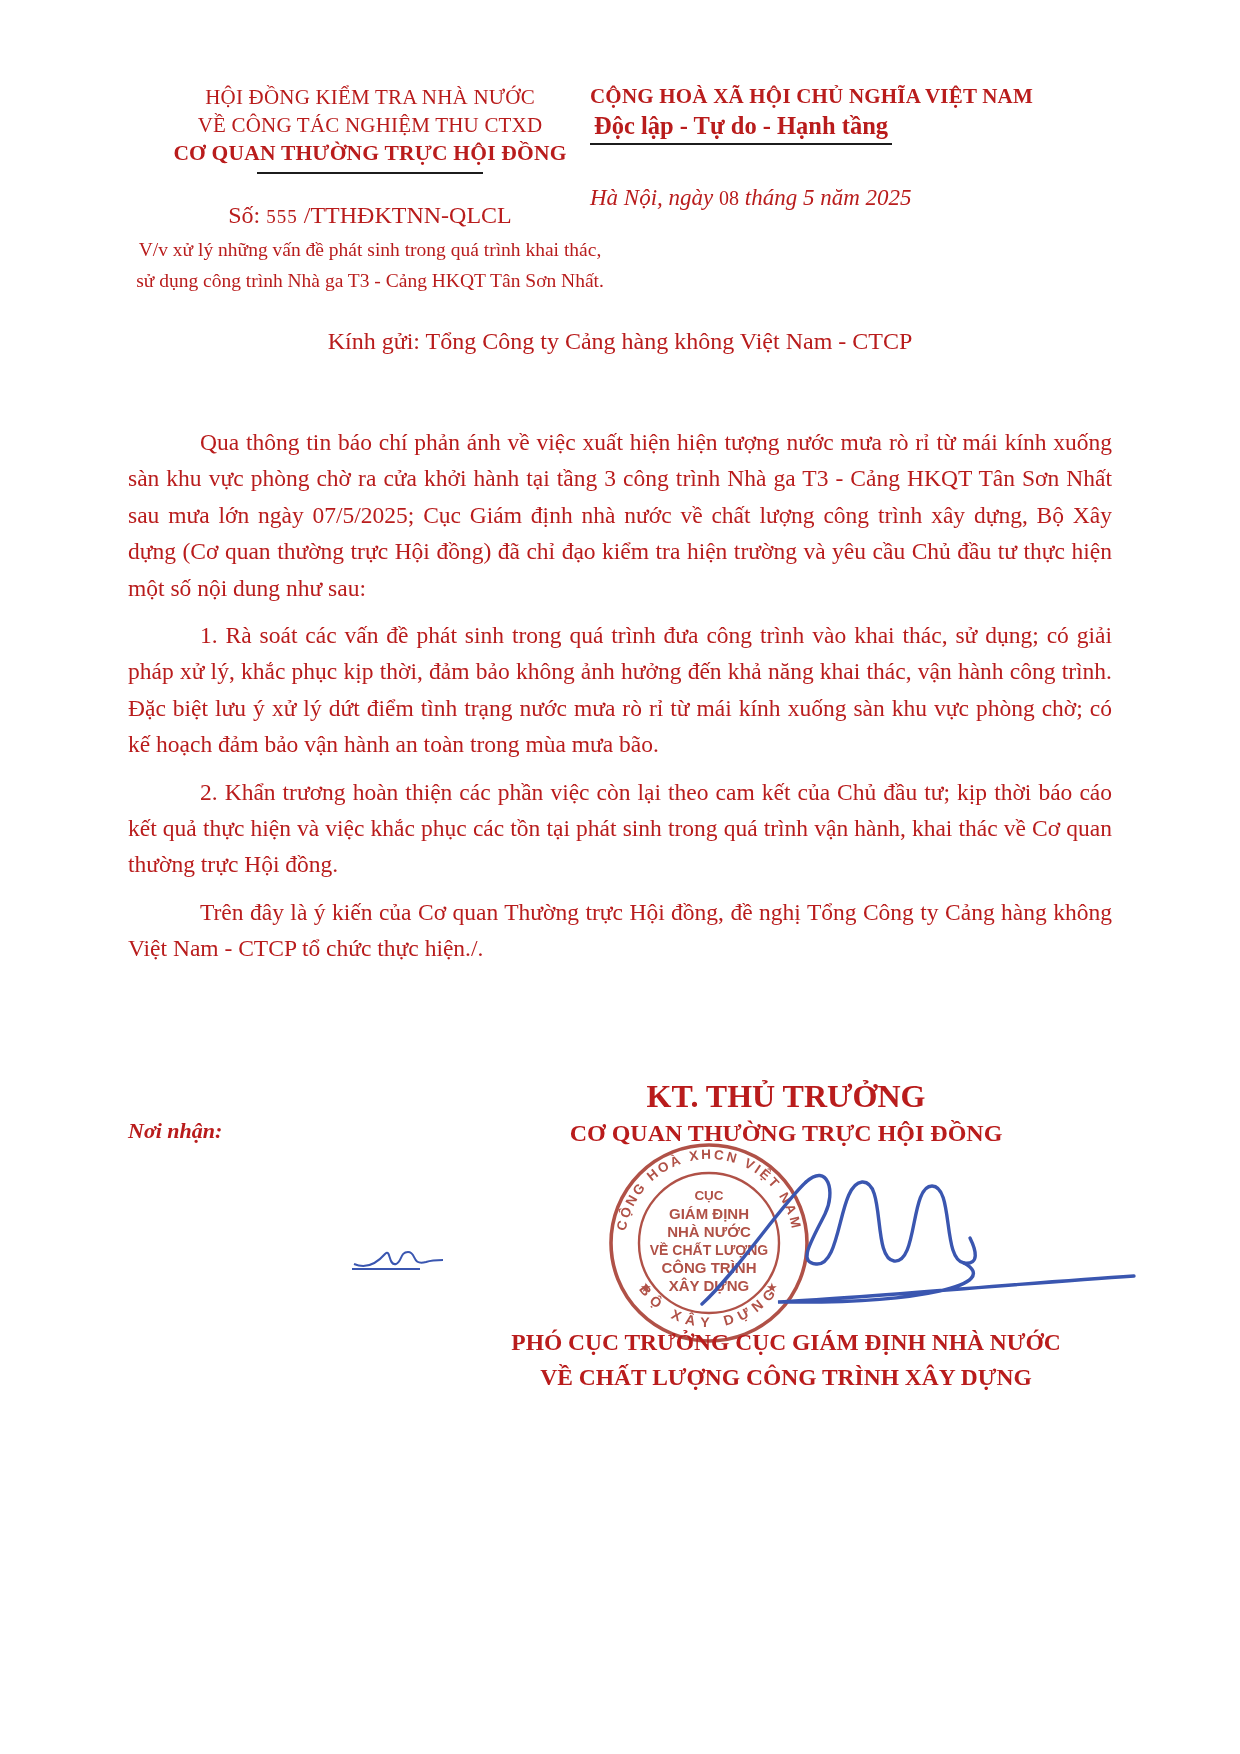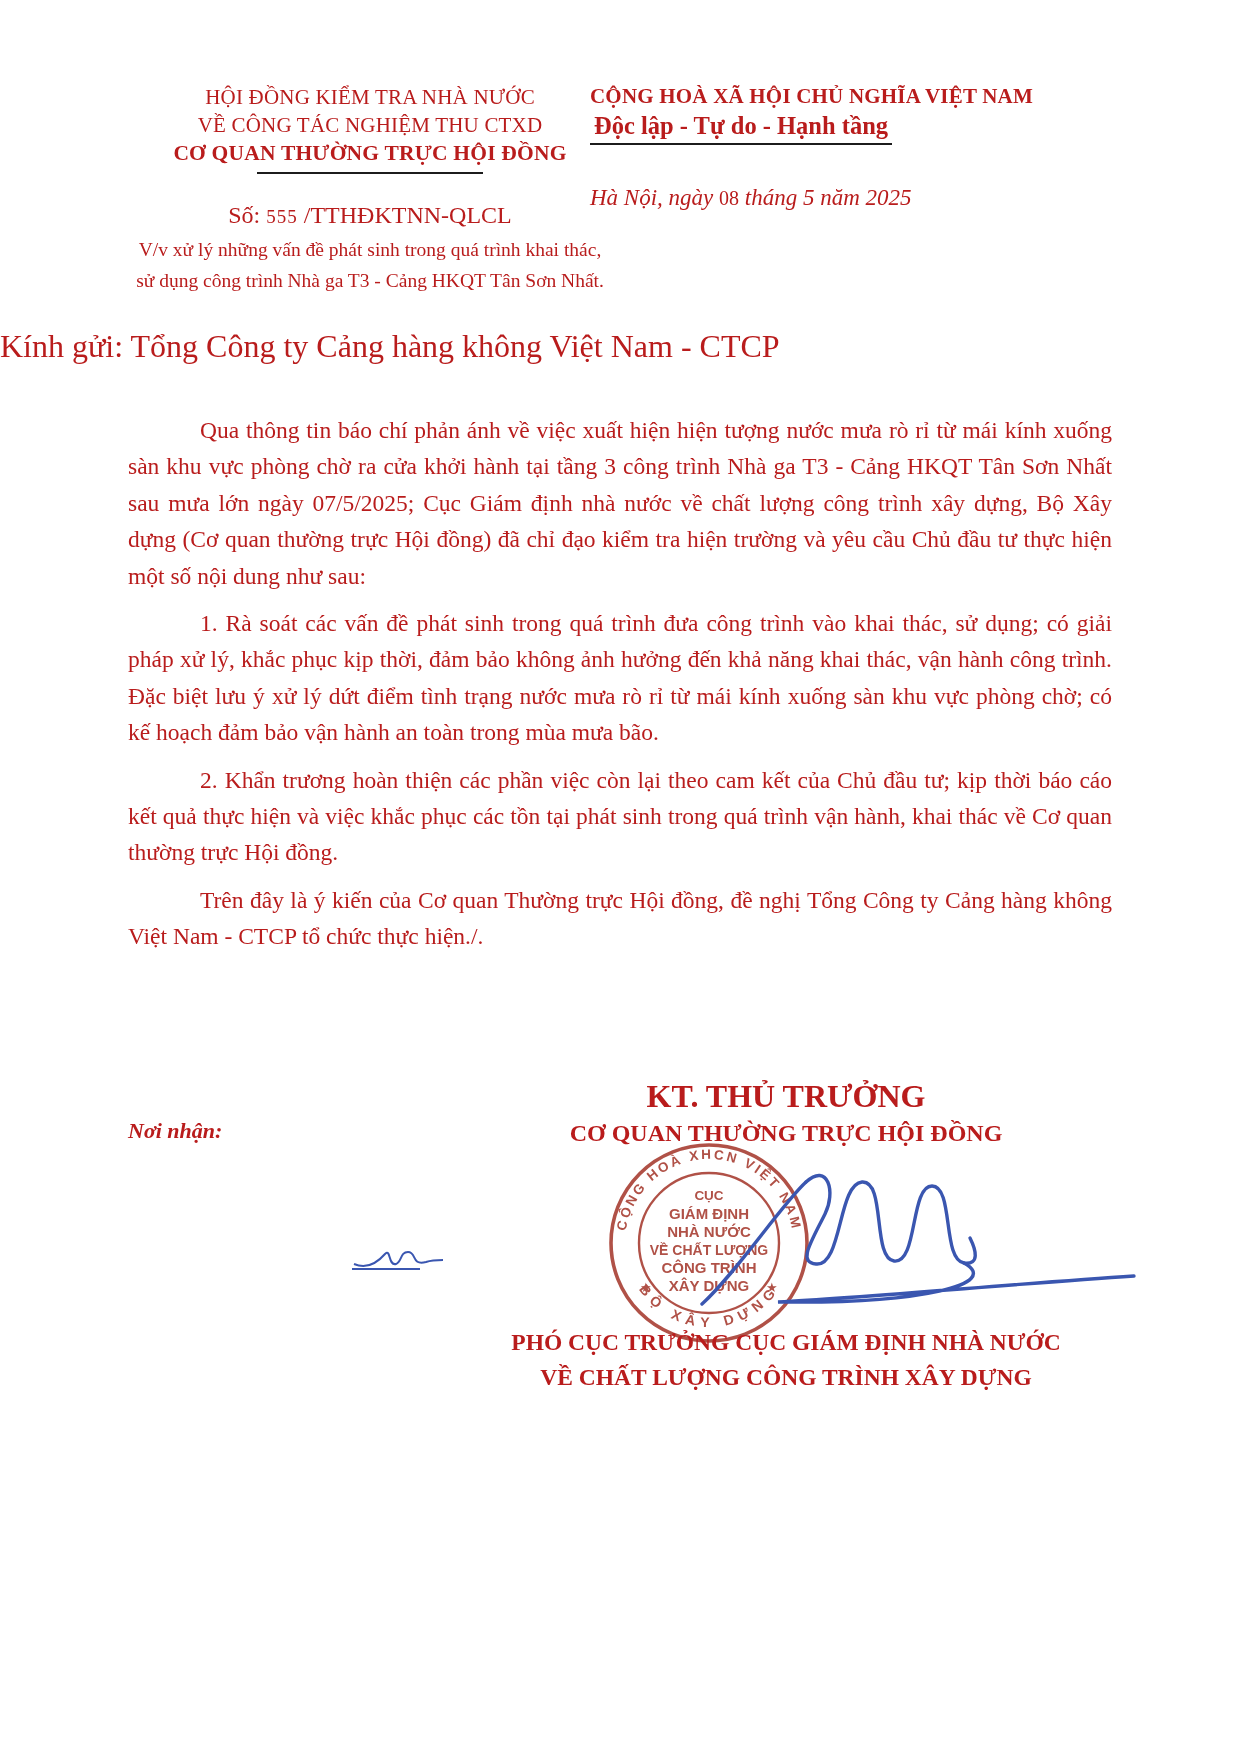--- a/index.html
+++ b/index.html
@@ -32,24 +32,24 @@
   .national-l1{font-weight:bold;font-size:21px;letter-spacing:.2px;}
   .national-l2{
     display:inline-block;font-weight:bold;font-size:24.5px;
     border-bottom:2.4px solid #1c1c1c;padding:1px 4px 3px;margin-top:2px;
   }
   .date-line{margin-top:40px;font-style:italic;font-size:23px;}
   .date-line .day{font-style:normal;font-size:20px;}
   
   .salutation{
     position:absolute;left:0;top:328px;width:1240px;
-    font-size:32px;
+    text-align:center;font-size:24px;
   }
   .body-text{
-    position:absolute;left:128px;top:412px;width:984px;
+    position:absolute;left:128px;top:424px;width:984px;
     font-size:23.5px;line-height:36.4px;text-align:justify;
   }
   .body-text p{margin:0 0 11px 0;text-indent:72px;}
   
   .sign-block{
     position:absolute;left:446px;top:1078px;width:680px;
     text-align:center;font-weight:bold;
   }
   .sign-l1{font-size:32px;}
   .sign-l2{font-size:24px;margin-top:5px;}

